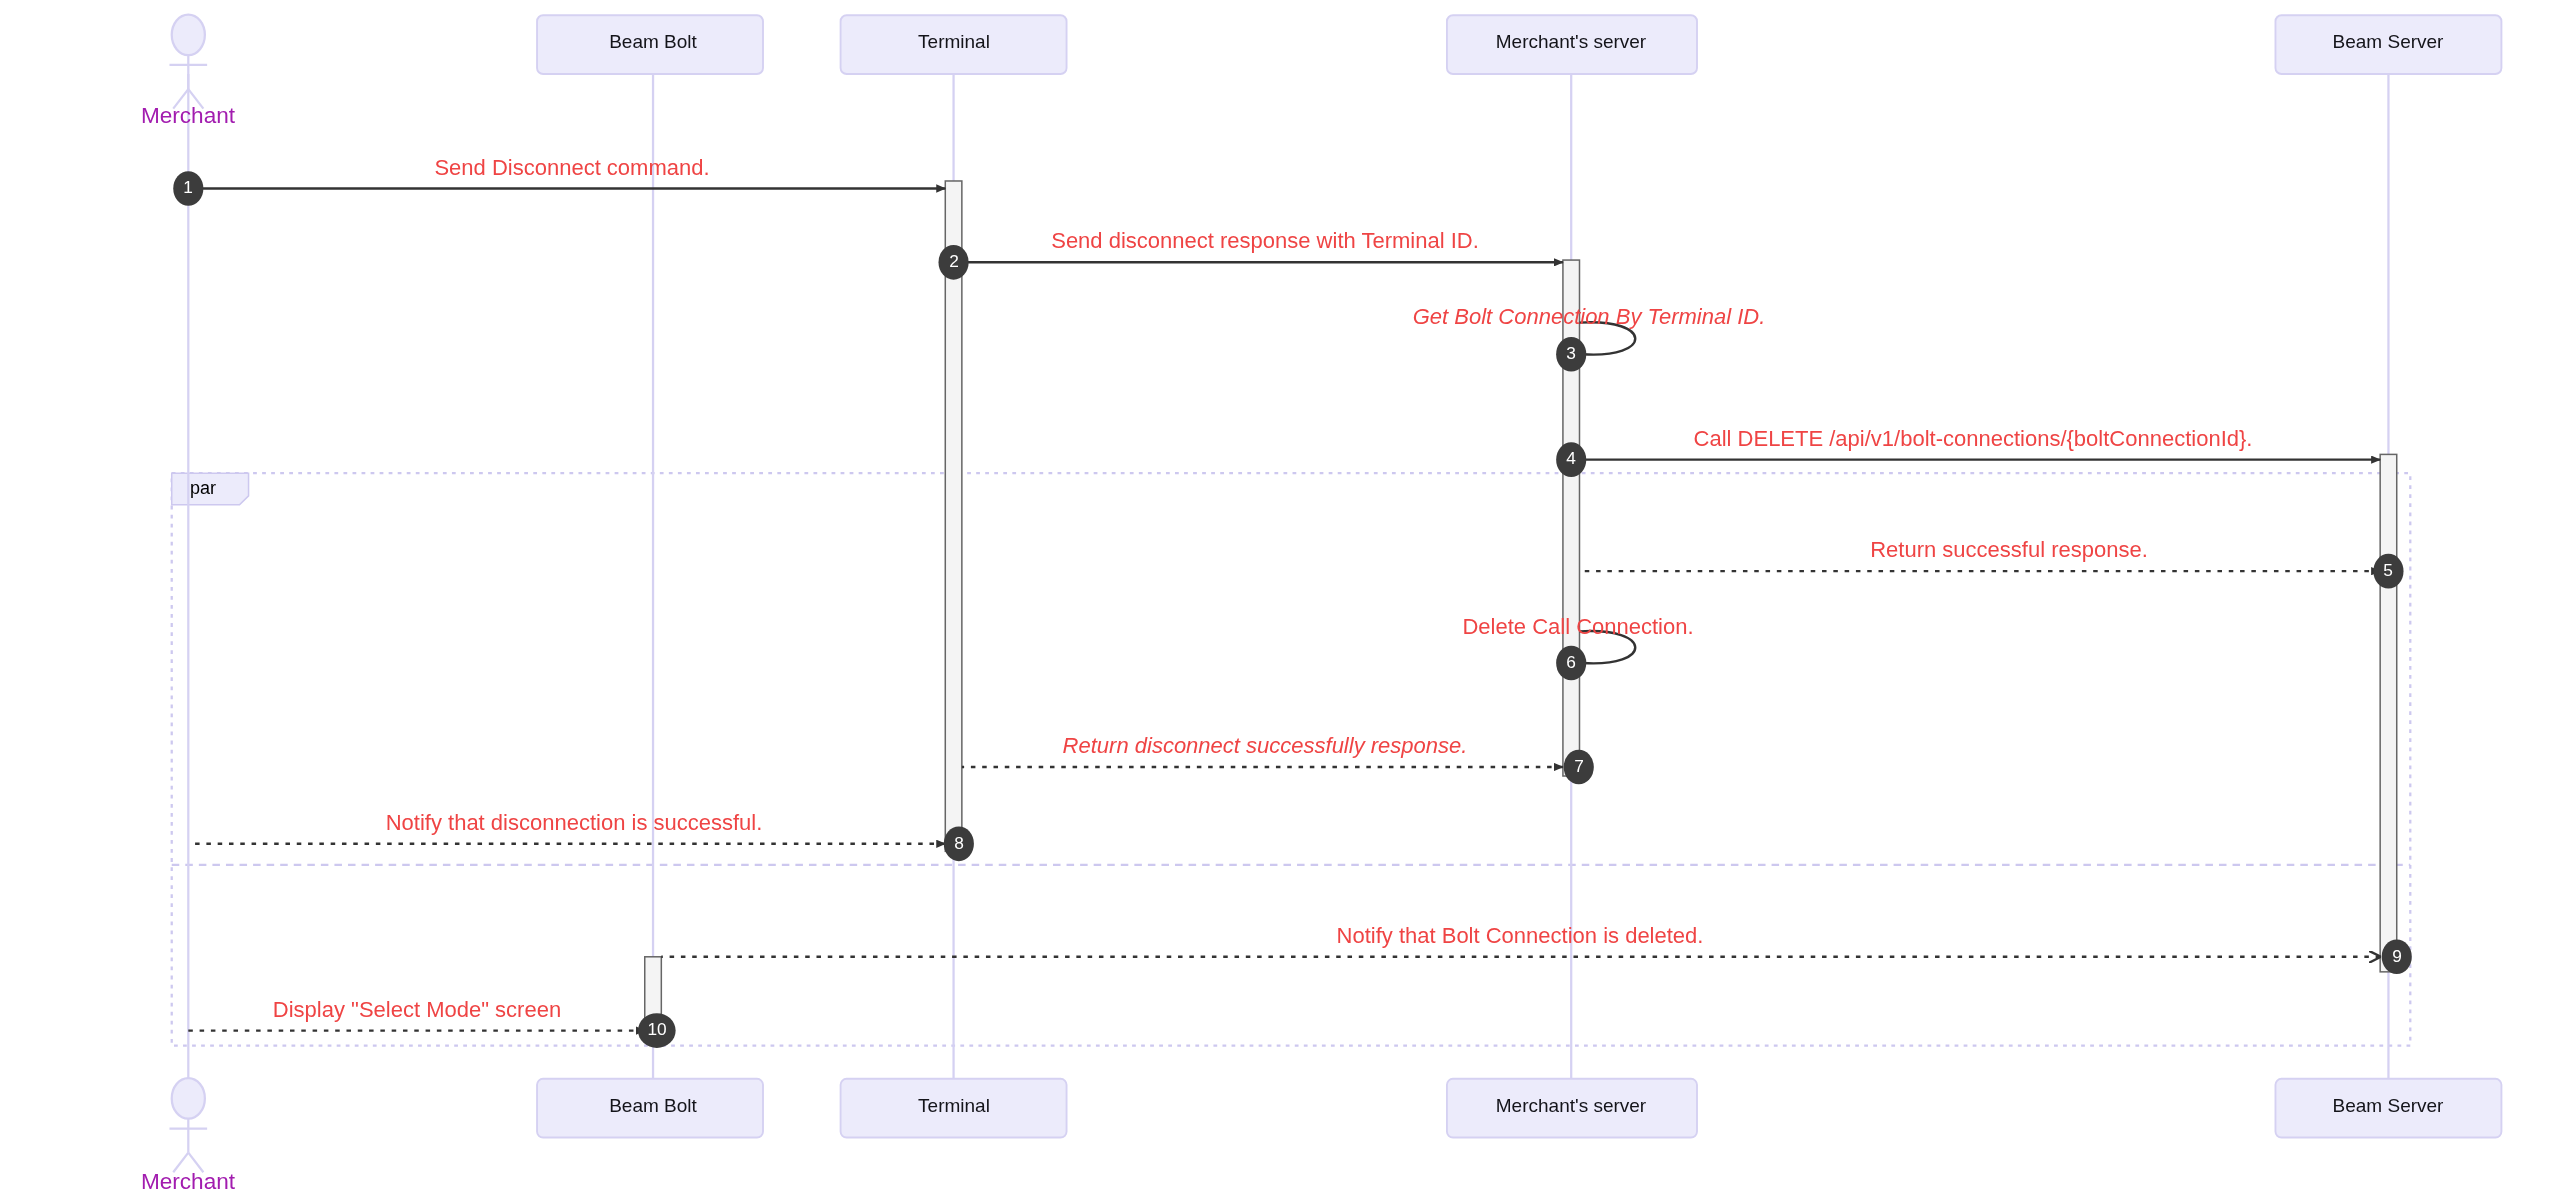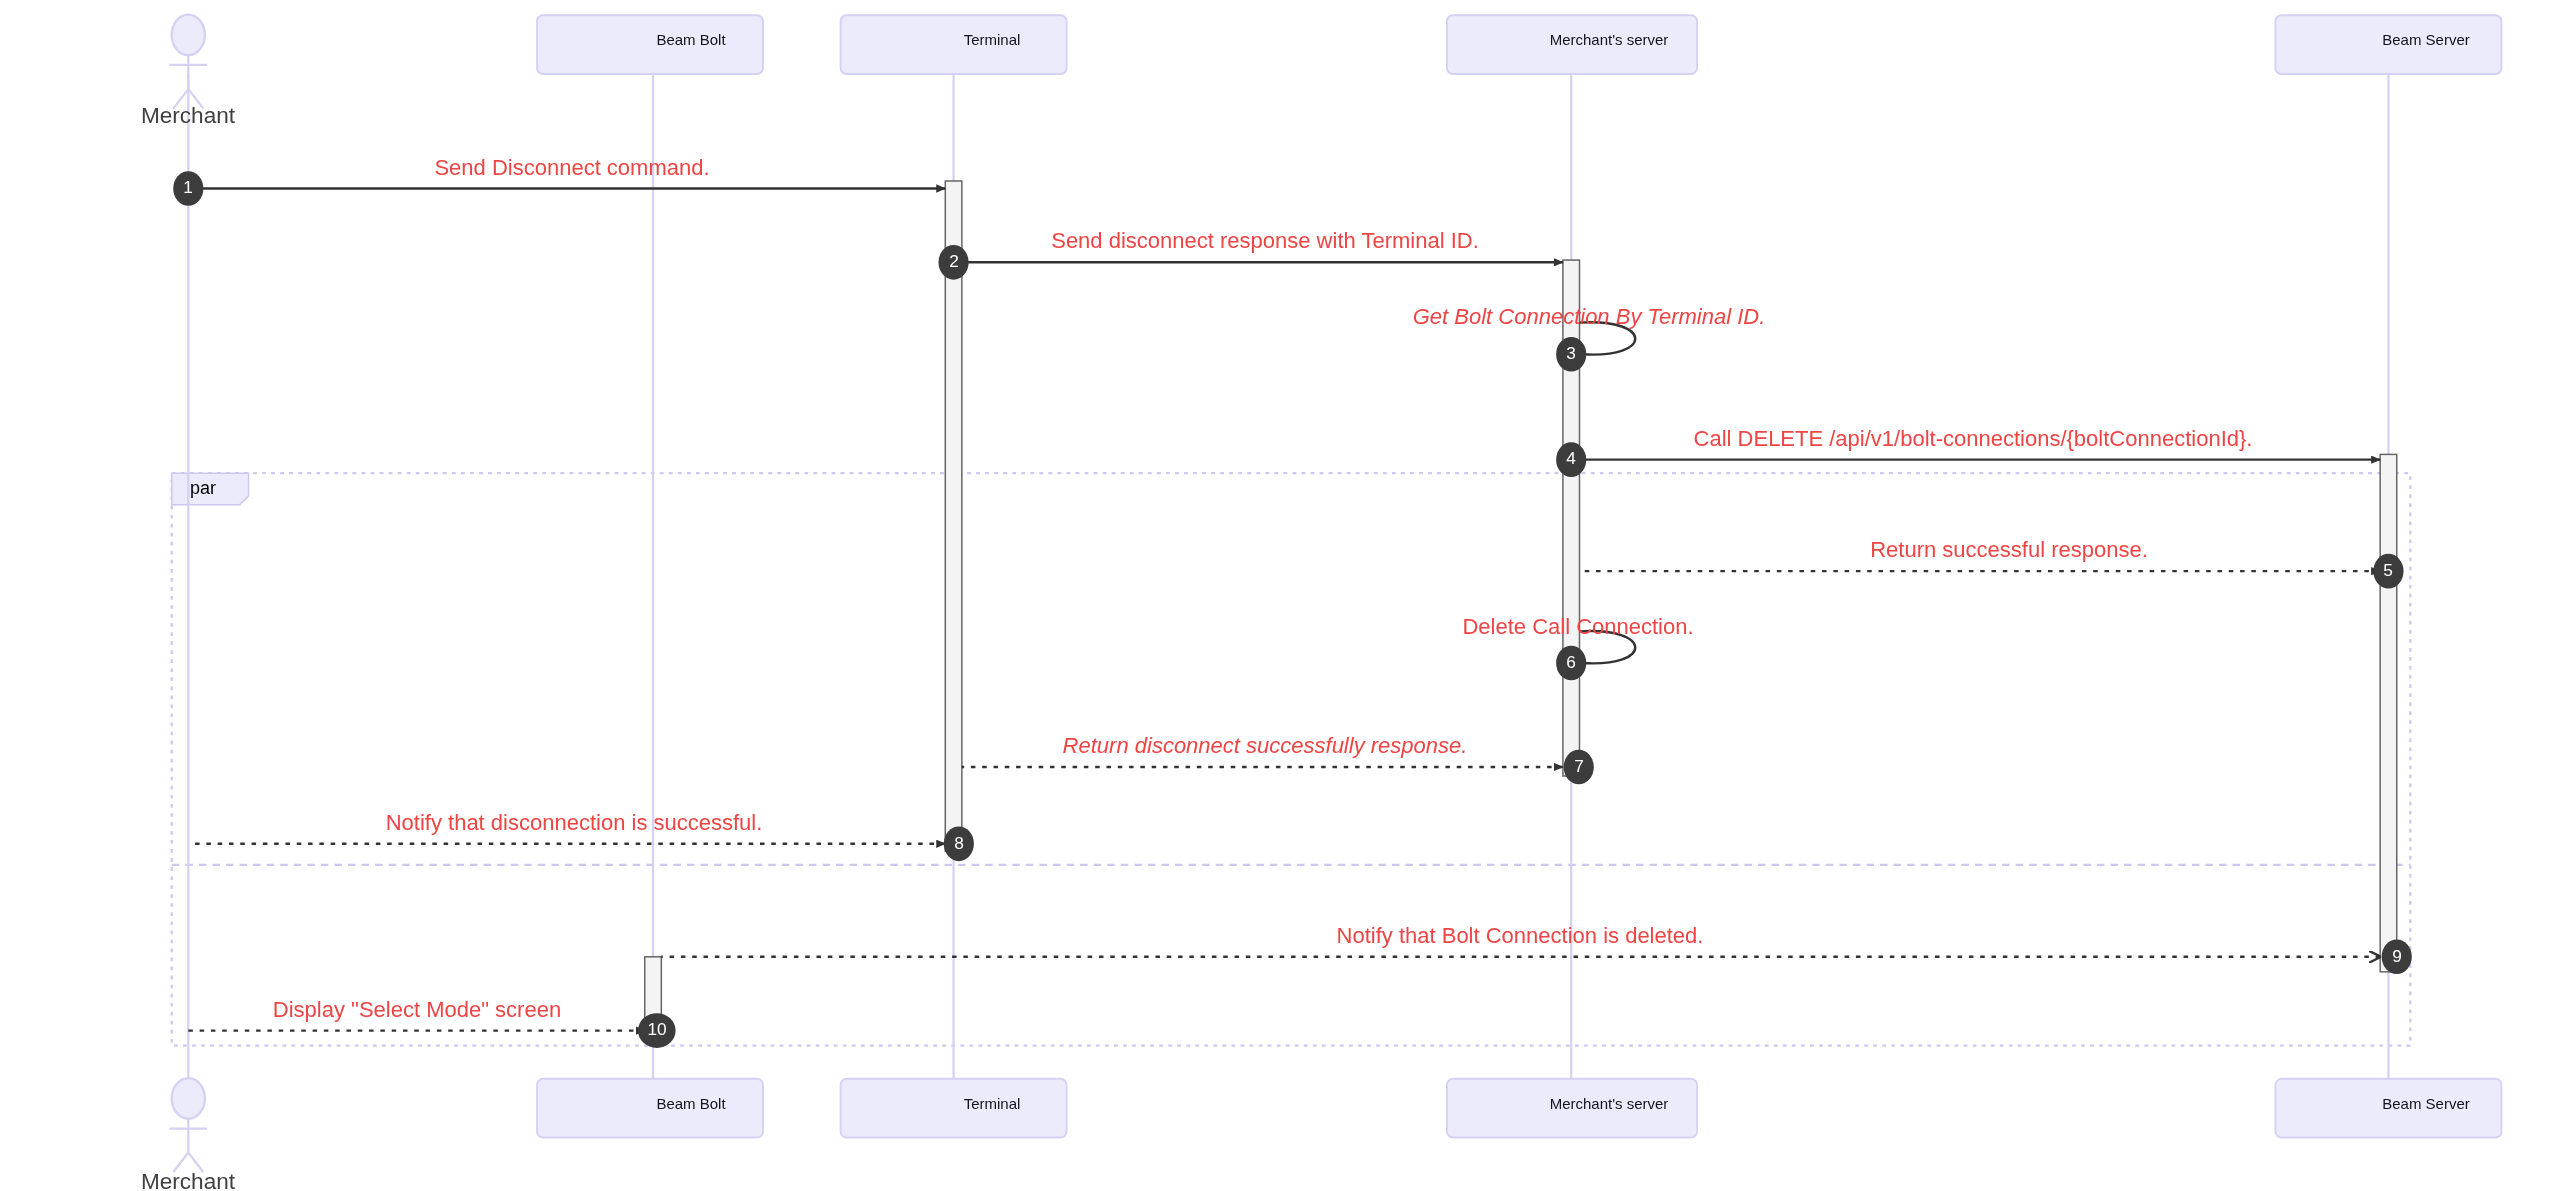--- a/index.html
+++ b/index.html
@@ -18,31 +18,30 @@
   .lbl{
     position:absolute;
     color:#1f1f1f;
     font-size:22px;
     line-height:1;
     white-space:nowrap;
     font-family:"Liberation Sans", sans-serif;
   }
   .lbl.ctr{transform:translateX(-50%);}
   .pt-label{
-    font-size:15px;
+    font-size:19px;
     color:#14141a;
-    margin-left:38px;
   }
   .msg-label{
     font-size:22px;
     color:#ef4444;
   }
   .actor-label{
     font-size:22.6px;
-    color:#404040;
+    color:#a21caf;
   }
   .par-label{
     font-size:18px;
     color:#000000;
   }
   .seqnum{
     position:absolute;
     color:#ffffff;
     font-size:17.3px;
     font-family:"Liberation Sans", sans-serif;

